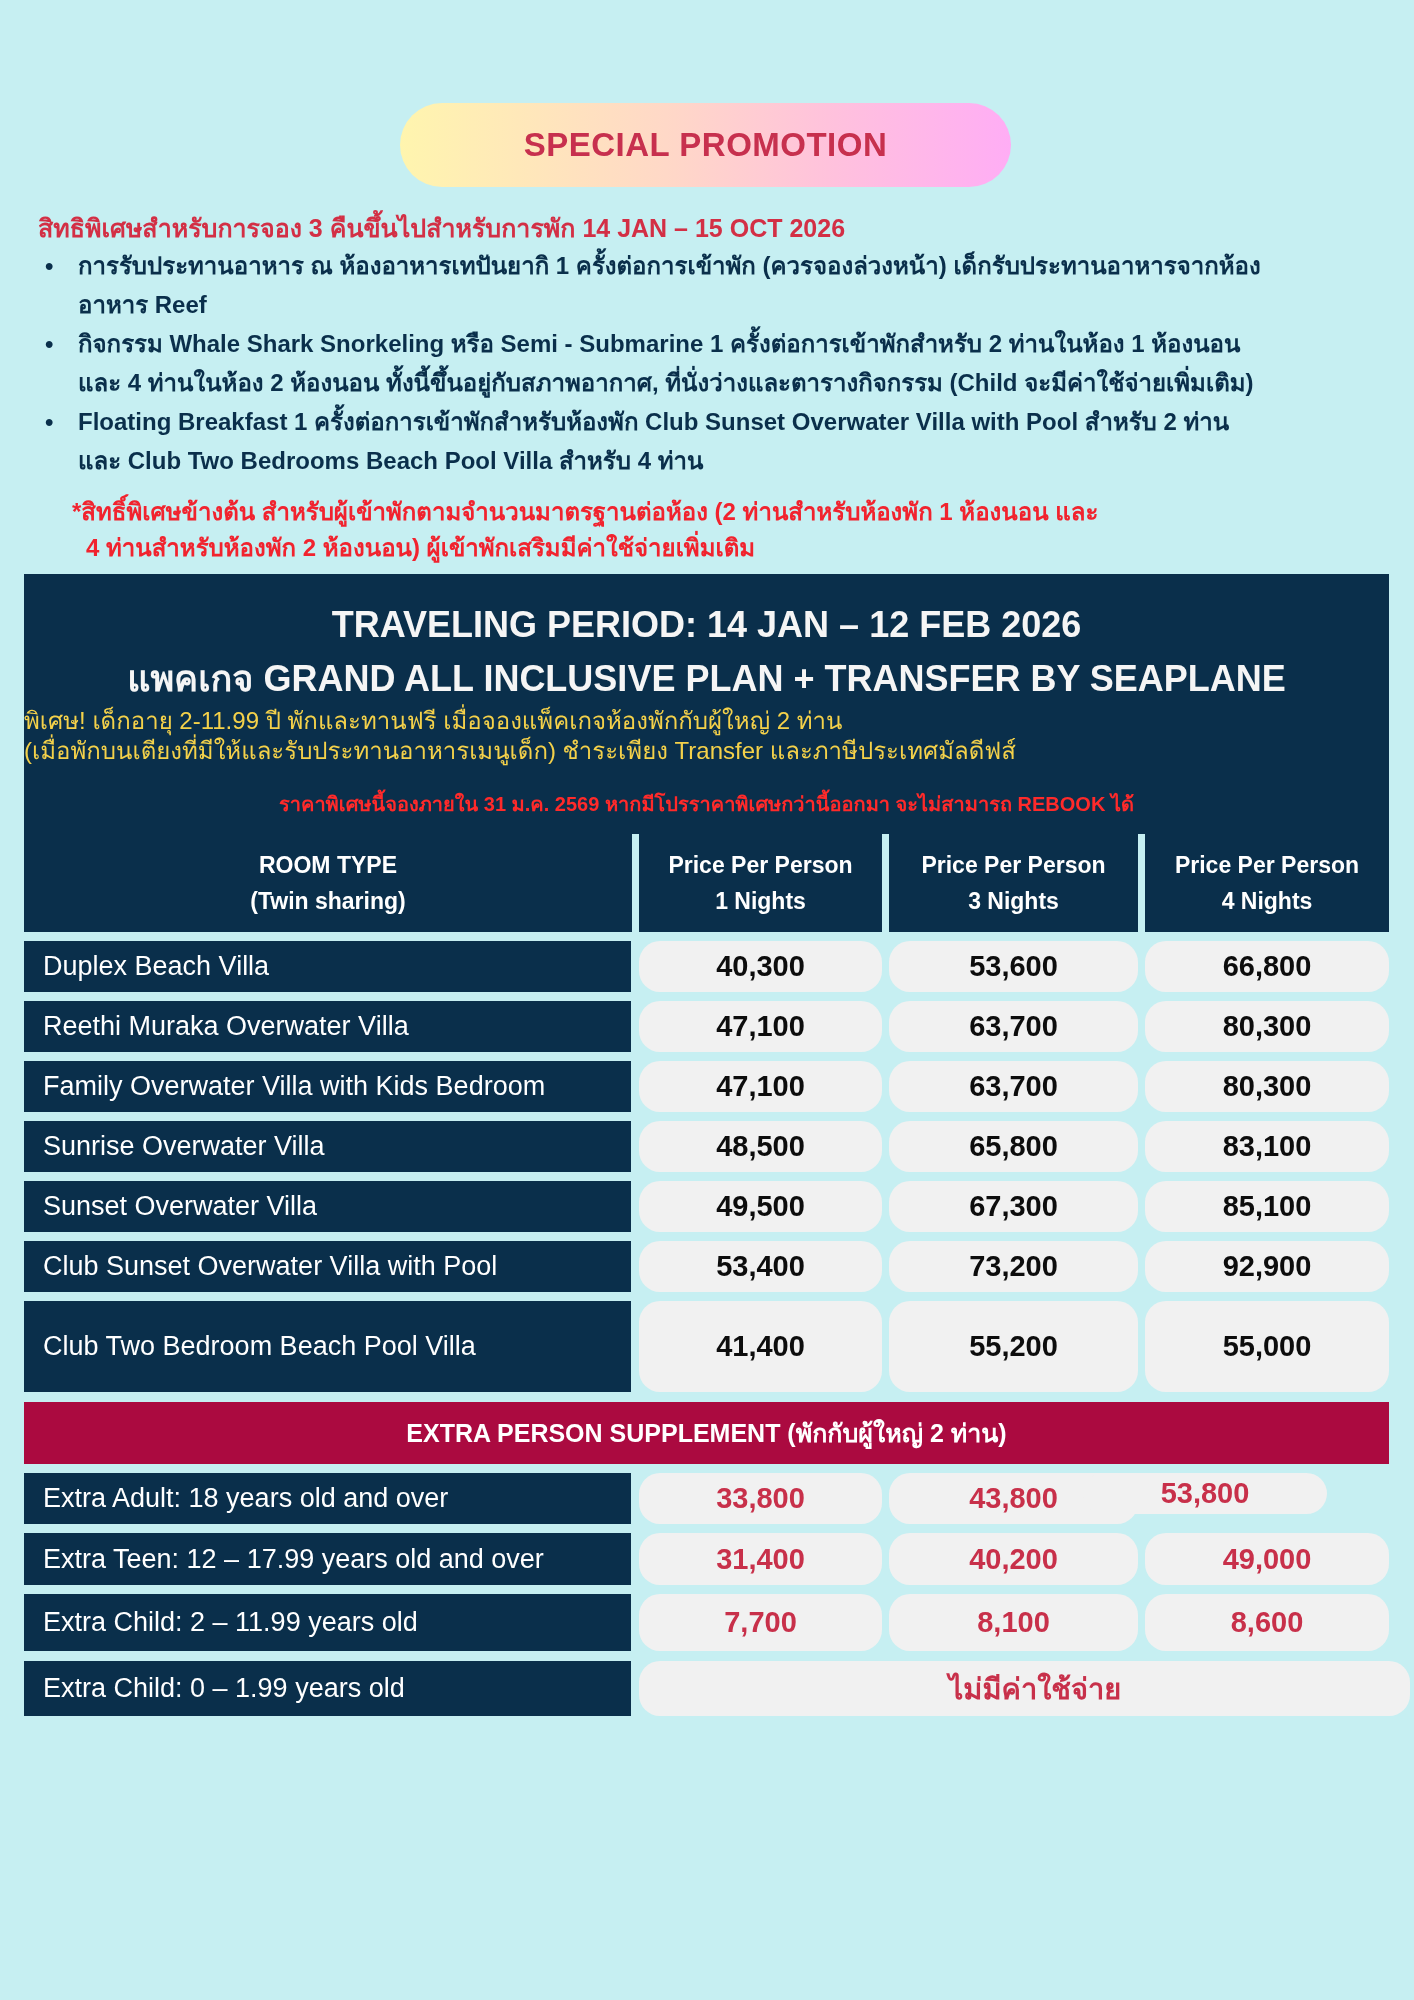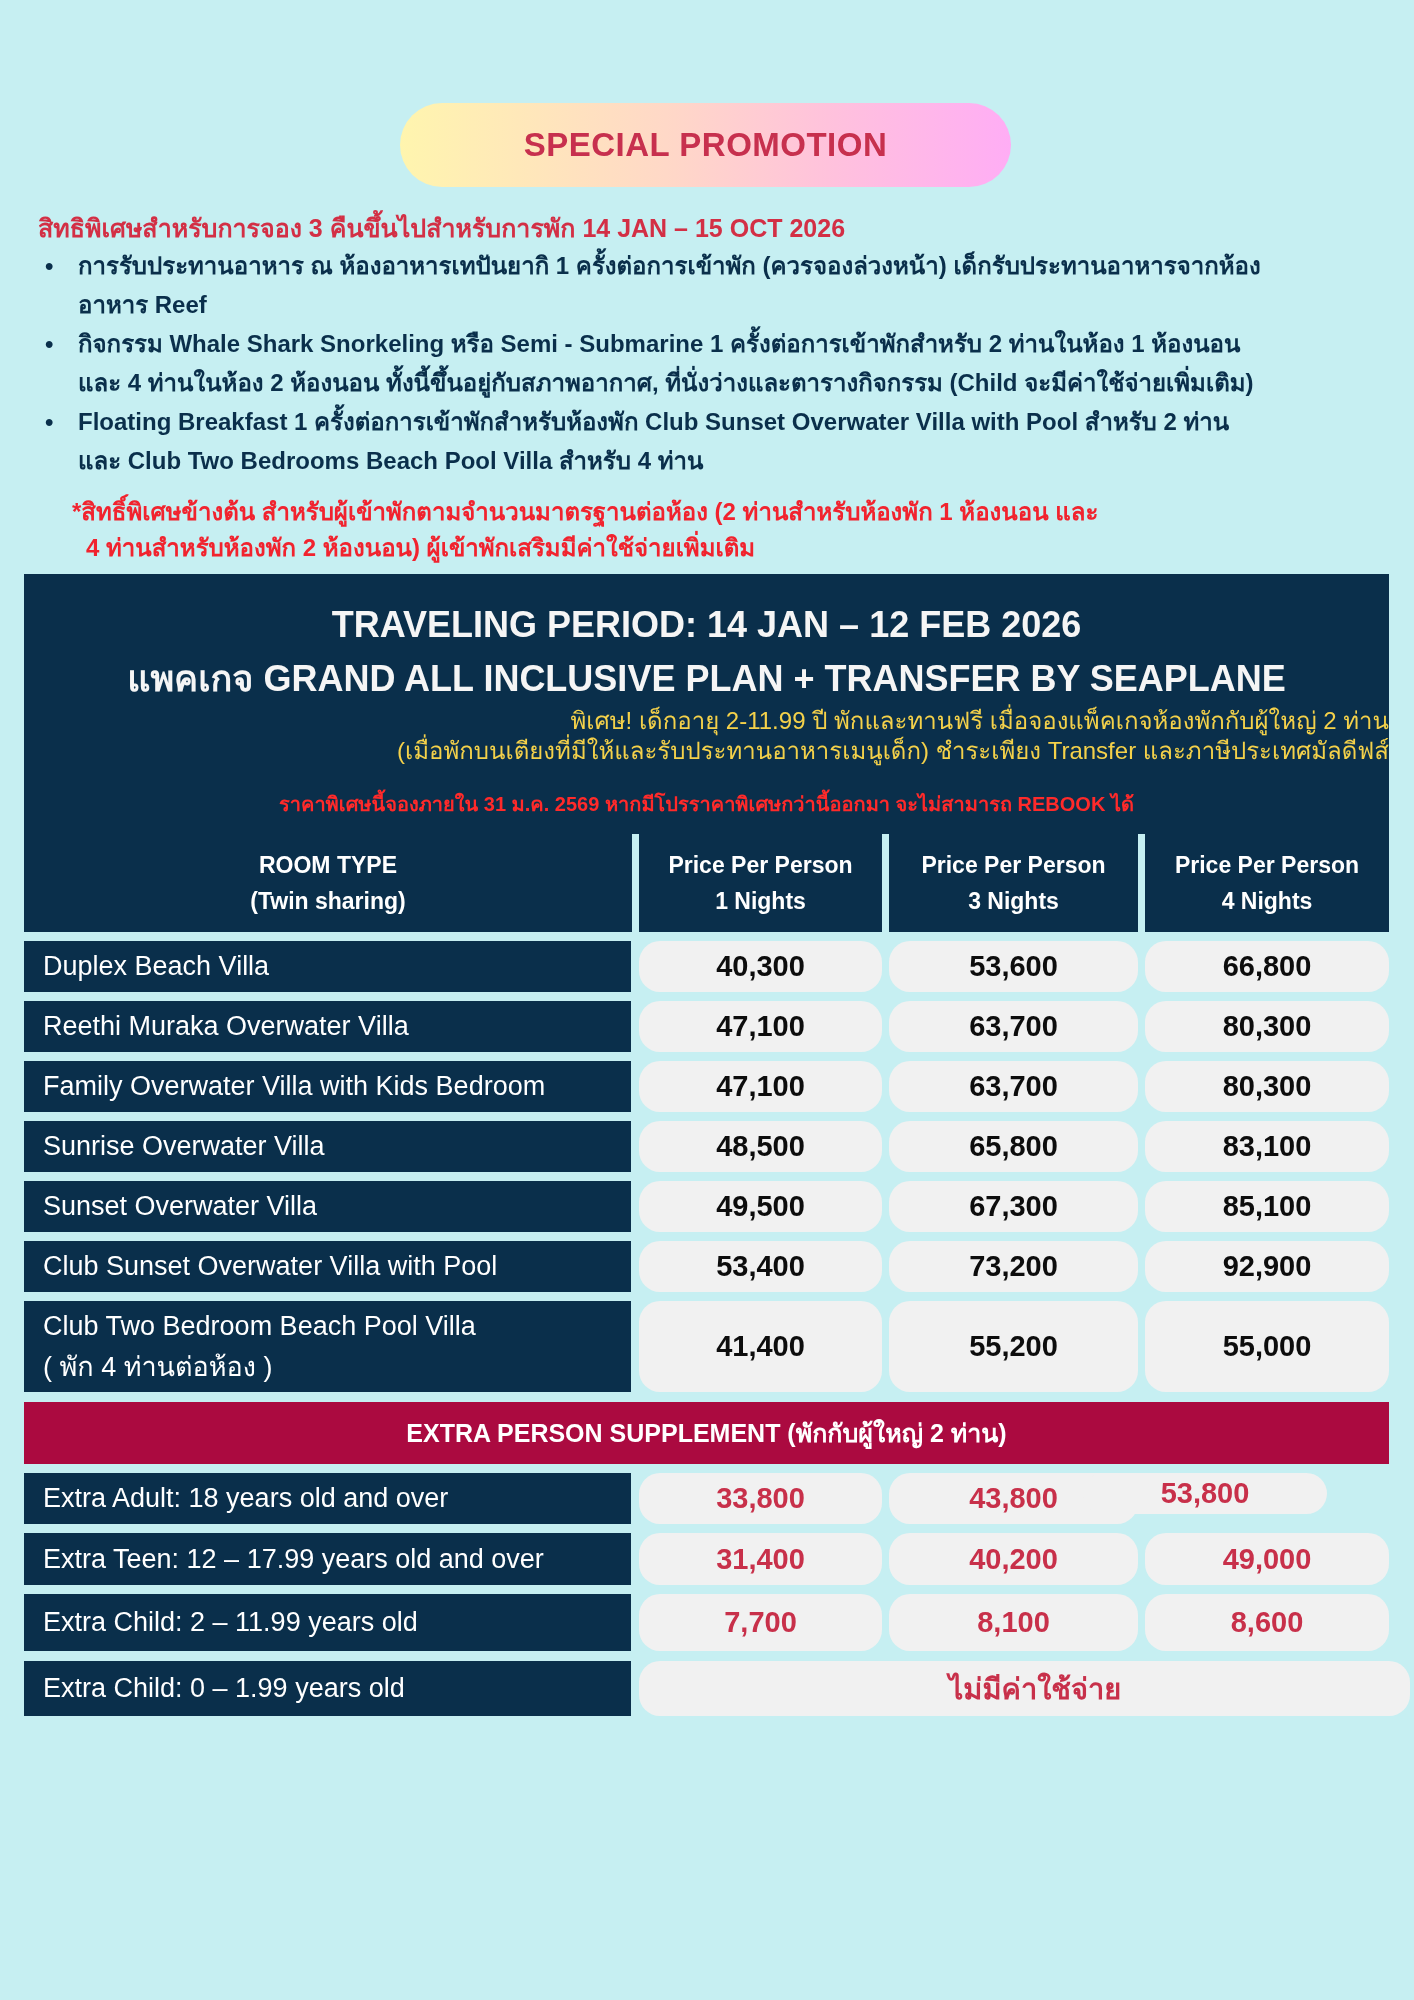--- a/index.html
+++ b/index.html
@@ -17,21 +17,21 @@
   .priv-title { left:38px; top:208px; color:#d32f45; font-weight:bold; font-size:25px; white-space:nowrap; }
   .bullets { left:40px; top:246px; width:1360px; margin:0; padding:0; list-style:none; }
   .bullets li { position:relative; padding-left:38px; font-weight:bold; font-size:24px; line-height:39px; color:#0a2f4b; }
   .bullets li::before { content:"\2022"; position:absolute; left:5px; top:0; font-size:24px; }
   .note { left:72px; top:494px; color:#f1232e; font-weight:bold; font-size:24px; line-height:36px; }
   .note div:nth-child(2){ padding-left:14px; }
 
   .panel { left:24px; top:574px; width:1365px; height:358px; background:#0a2f4b; }
   .pt1 { left:0; top:30px; width:100%; text-align:center; color:#f5f5f5; font-weight:bold; font-size:36px; }
   .pt2 { left:0; top:76px; width:100%; text-align:center; color:#f5f5f5; font-weight:bold; font-size:36px; }
-  .pt3 { left:0; top:132px; width:100%; text-align:right; color:#f4d14a; font-size:24px; line-height:30px; }
+  .pt3 { left:0; top:132px; width:100%; text-align:left; color:#f4d14a; font-size:24px; line-height:30px; }
   .pt4 { left:0; top:214px; width:100%; text-align:center; color:#ff2a2a; font-weight:bold; font-size:20px; }
 
   .col-sep { background:#c6eff2; width:7px; top:834px; height:98px; }
 
   .hcell { top:834px; height:97px; display:flex; flex-direction:column; align-items:center; justify-content:center;
            color:#fff; font-weight:bold; font-size:23px; line-height:36px; text-align:center; }
 
   .rowname { left:24px; width:607px; background:#0a2f4b; color:#fff; font-size:27px;
              display:flex; flex-direction:column; justify-content:center; padding-left:19px; box-sizing:border-box; line-height:41px; }
   .val { background:#f1f1f1; display:flex; align-items:center; justify-content:center; font-weight:bold; font-size:29px; color:#0d0d0d;border-radius:21px; }
@@ -138,21 +138,20 @@
 
   <div class="abs rowname" style="top:1241px;height:51px;">
       <div>Club Sunset Overwater Villa  with Pool</div>
     </div>
   <div class="abs val" style="left:639px;top:1241px;width:243px;height:51px;">53,400</div>
   <div class="abs val" style="left:889px;top:1241px;width:249px;height:51px;">73,200</div>
   <div class="abs val" style="left:1145px;top:1241px;width:244px;height:51px;">92,900</div>
 
   <div class="abs rowname" style="top:1301px;height:91px;">
     <div>Club Two Bedroom Beach Pool Villa</div>
-    <div>( พัก 4 ท่านต่อห้อง )</div>
   </div>
   <div class="abs val" style="left:639px;top:1301px;width:243px;height:91px;">41,400</div>
   <div class="abs val" style="left:889px;top:1301px;width:249px;height:91px;">55,200</div>
   <div class="abs val" style="left:1145px;top:1301px;width:244px;height:91px;">55,000</div>
 </div>
 
 <div class="abs extra-band">EXTRA PERSON SUPPLEMENT (พักกับผู้ใหญ่ 2 ท่าน)</div>
 
 <div>
   <div class="abs rowname" style="top:1473px;height:51px;">

